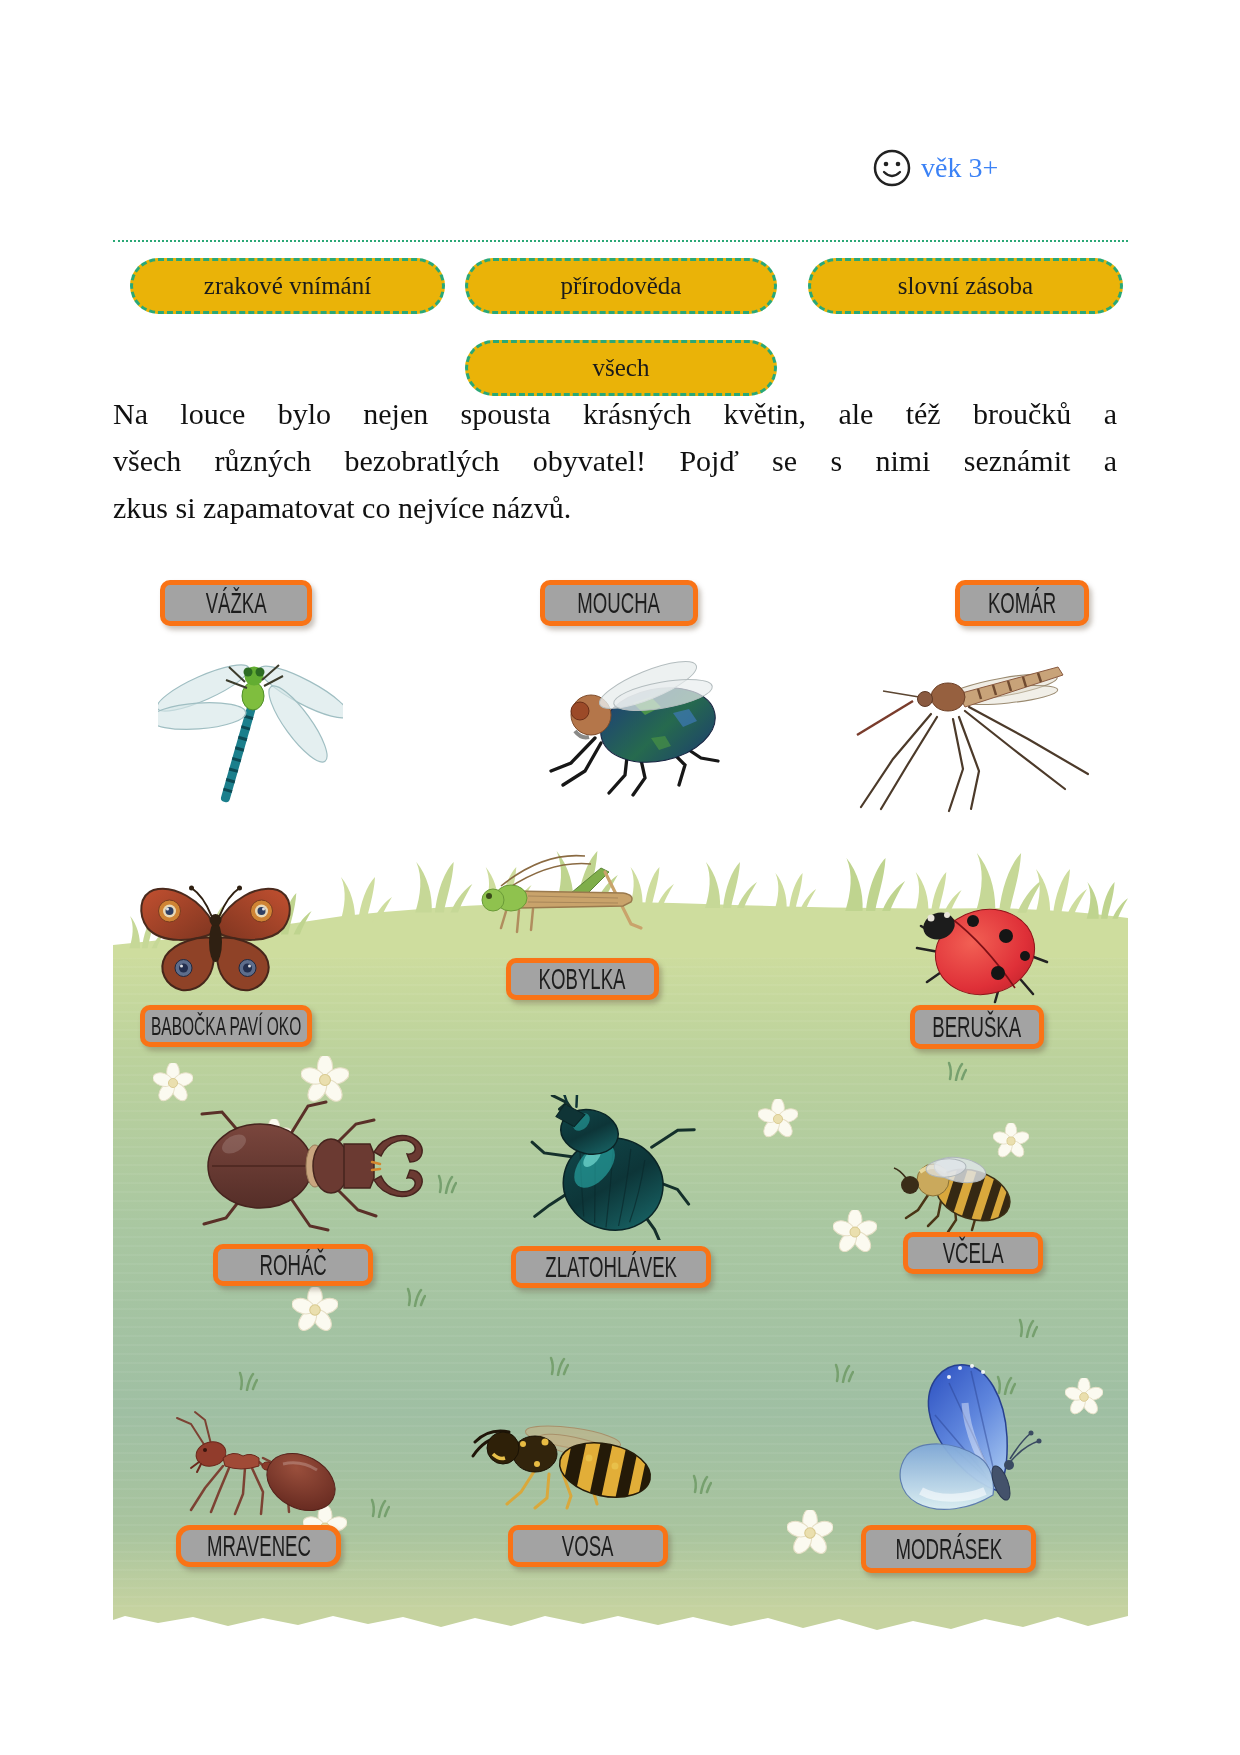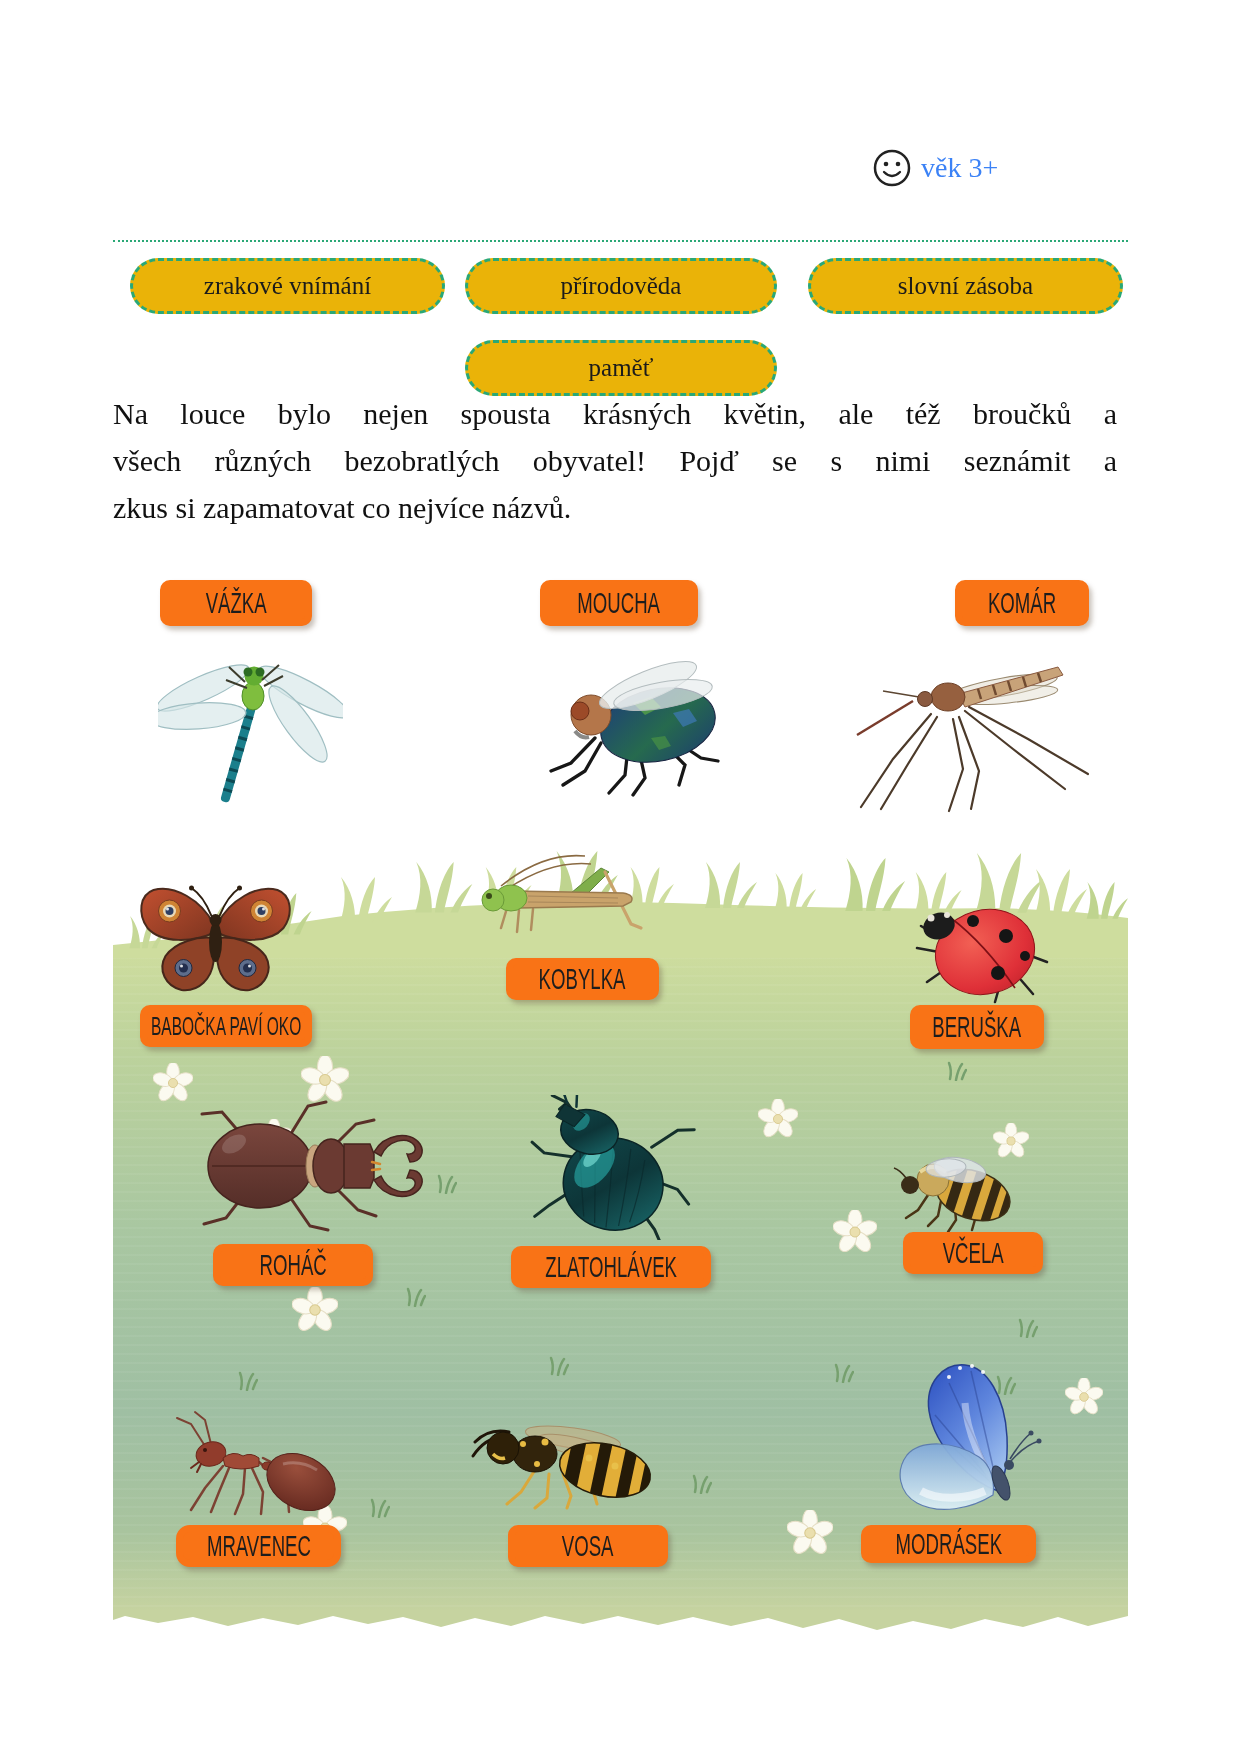--- a/index.html
+++ b/index.html
@@ -24,21 +24,21 @@
     display:flex;align-items:center;justify-content:center;
     font-size:25px;color:#1b1b1b;background:#eab308;box-sizing:border-box;
   }
   
   .intro{position:absolute;left:113px;top:390px;width:1004px;
          font-size:30px;line-height:47px;color:#111;}
   .intro .jline{text-align:justify;text-align-last:justify;}
   .intro .lline{text-align:left;}
   
   .name-tag{
-    position:absolute;background:#f97316;border:7px solid #f97316;border-radius:10px;
+    position:absolute;background:#a3a3a3;border:5px solid #f97316;border-radius:10px;
     box-shadow:3px 4px 5px rgba(100,80,60,.35);
     display:flex;align-items:center;justify-content:center;z-index:4;box-sizing:border-box;
   }
   .name-tag .cond{
     font-family:"Liberation Sans",sans-serif;font-weight:400;color:#1d1d1d;
     font-size:30px;white-space:nowrap;transform:scaleX(.62);transform-origin:50% 50%;
   }
   .name-tag .small{font-size:25px;}
   
   .insect{position:absolute;z-index:3;}
@@ -128,21 +128,21 @@
   <div class="skill" style="left:130px;top:258px;width:315px;">
     <span>zrakové vnímání</span>
   </div>
   <div class="skill" style="left:465px;top:258px;width:312px;">
     <span>přírodověda</span>
   </div>
   <div class="skill" style="left:808px;top:258px;width:315px;">
     <span>slovní zásoba</span>
   </div>
   <div class="skill" style="left:465px;top:340px;width:312px;">
-    <span>paměť</span>
+    <span>všech</span>
   </div>
 
   <div class="intro">
     <div class="jline">Na louce bylo nejen spousta krásných květin, ale též broučků a</div>
     <div class="jline">všech různých bezobratlých obyvatel! Pojď se s nimi seznámit a</div>
     <div class="lline">zkus si zapamatovat co nejvíce názvů.</div>
   </div>
 
   <div class="name-tag" style="left:160px;top:580px;width:152px;height:46px;">
     <span class="cond">VÁŽKA</span>
@@ -479,18 +479,18 @@
       </div>
     <div class="name-tag" style="left:790px;top:384px;width:140px;height:42px;">
       <span class="cond">VČELA</span>
       </div>
     <div class="name-tag" style="left:63px;top:677px;width:165px;height:42px;border-radius:14px;">
       <span class="cond">MRAVENEC</span>
       </div>
     <div class="name-tag" style="left:395px;top:677px;width:160px;height:42px;">
       <span class="cond">VOSA</span>
       </div>
-    <div class="name-tag" style="left:748px;top:677px;width:175px;height:38px;">
+    <div class="name-tag" style="left:748px;top:677px;width:175px;height:48px;">
       <span class="cond">MODRÁSEK</span>
       </div>
   </div>
 
 </div>
 
 </body></html>

